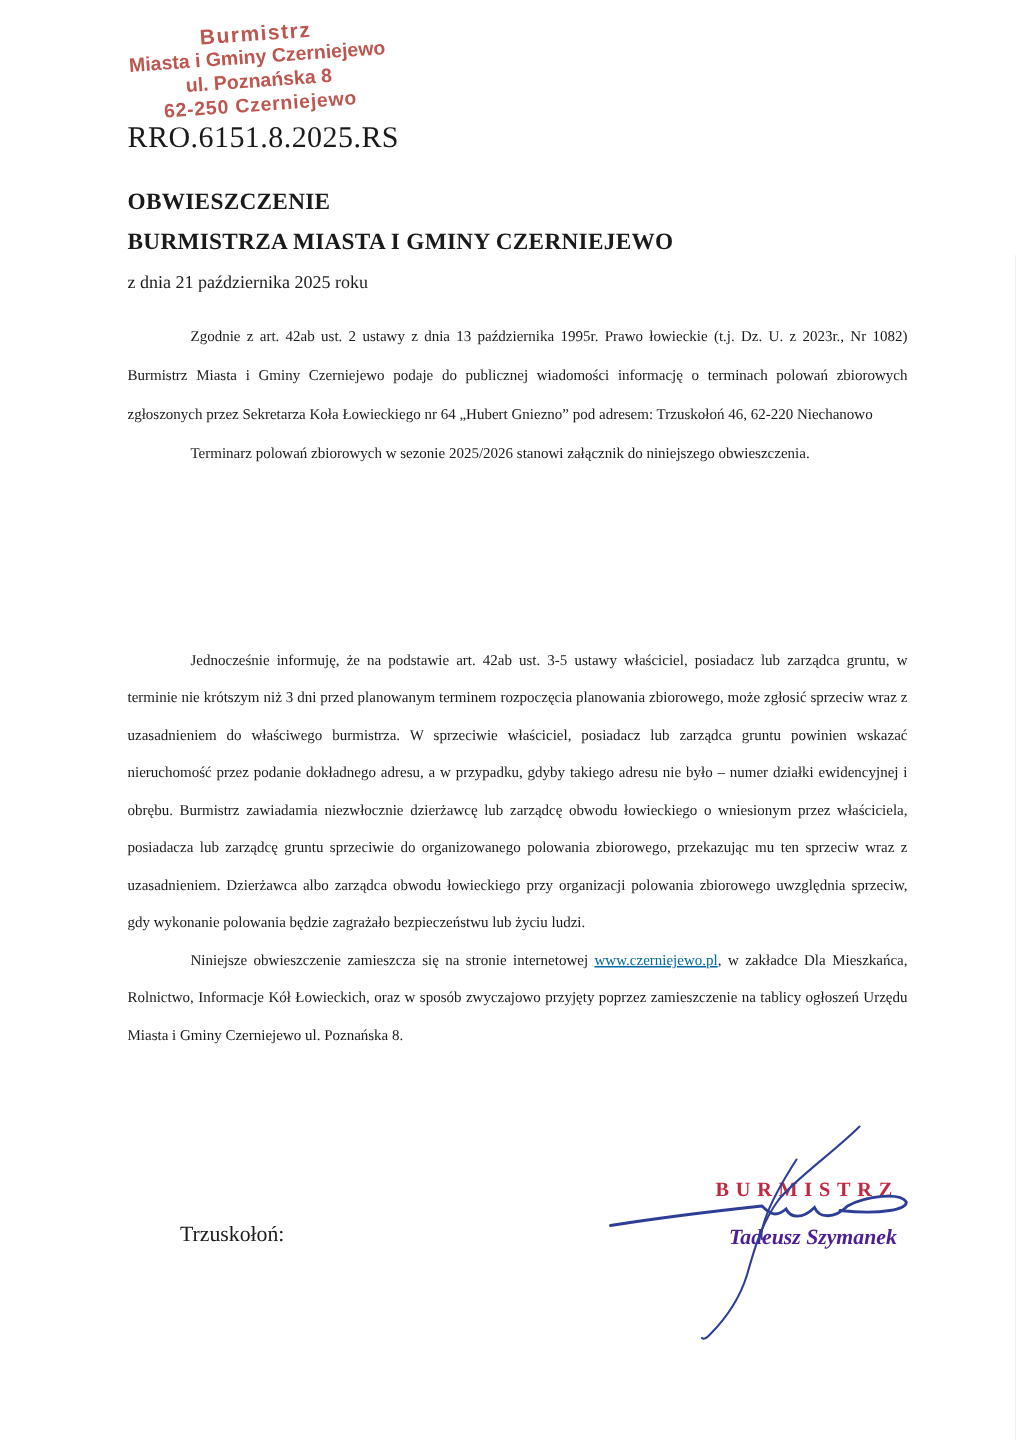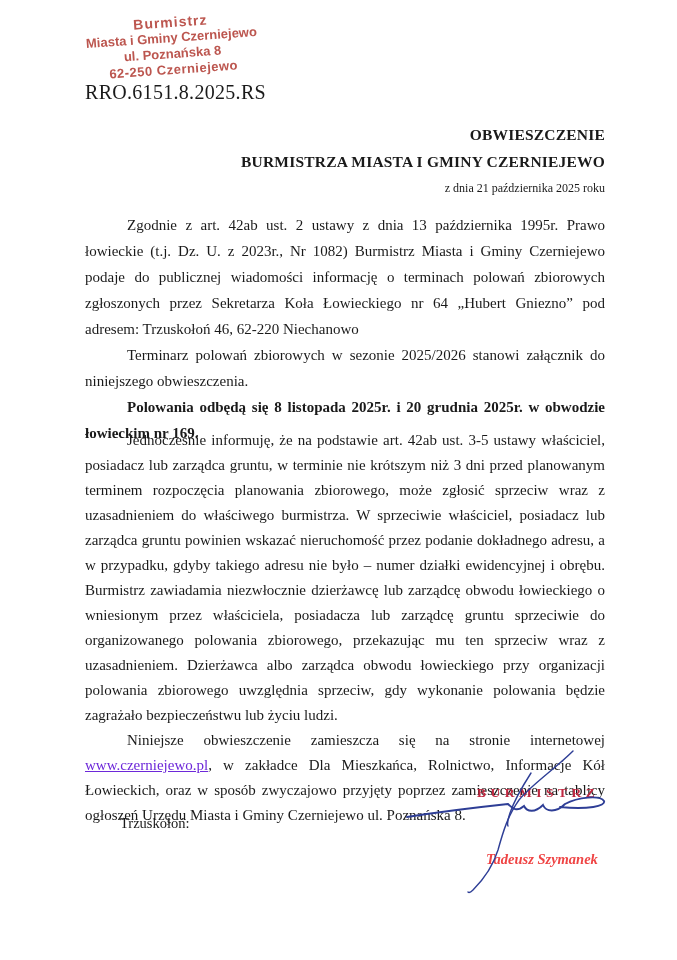--- a/index.html
+++ b/index.html
@@ -42,62 +42,62 @@
     font-size: 20px;
     letter-spacing: 0.3px;
   }
 
   
   .title-block {
     position: absolute;
     left: 85px;
     top: 121px;
     width: 520px;
-    text-align: right;
+    text-align: left;
     line-height: 27px;
   }
   .title-block .t1, .title-block .t2 { font-weight: 700; font-size: 15.5px; letter-spacing: 0.2px; }
   .title-block .t3 { font-weight: 400; font-size: 12px; }
 
   
   .body-block {
     position: absolute;
     left: 85px;
     width: 520px;
-    font-size: 15px;
+    font-size: 10px;
     text-align: justify;
   }
   .body-1 { top: 212px; line-height: 26px; }
   .body-2 { top: 428px; line-height: 25px; }
   .body-block p { margin: 0; text-indent: 42px; }
   .bold-par { font-weight: 700; }
   a.doclink {
-    color: #6d28d9;
+    color: #0369a1;
     text-decoration: underline;
     cursor: pointer;
   }
 
   
   .sig-role {
     position: absolute;
     left: 477px;
     top: 785px;
     font-size: 13.5px;
     font-weight: 700;
     letter-spacing: 4.5px;
     color: #c02840;
   }
   .sig-name {
     position: absolute;
     left: 486px;
-    top: 851px;
+    top: 817px;
     font-size: 14.5px;
     font-weight: 700;
     font-style: italic;
-    color: #ef4444;
+    color: #4c1d95;
   }
   .ink-overlay {
     position: absolute;
     left: 0; top: 0;
     width: 677px; height: 960px;
     pointer-events: none;
   }
 
   
   .attachment {
@@ -125,21 +125,20 @@
 
   <div class="title-block">
     <div class="t1">OBWIESZCZENIE</div>
     <div class="t2">BURMISTRZA MIASTA I GMINY CZERNIEJEWO</div>
     <div class="t3">z dnia 21 października 2025 roku</div>
   </div>
 
   <div class="body-block body-1">
     <p>Zgodnie z art. 42ab ust. 2 ustawy z dnia 13 października 1995r. Prawo łowieckie (t.j. Dz. U. z 2023r., Nr 1082) Burmistrz Miasta i Gminy Czerniejewo podaje do publicznej wiadomości informację o terminach polowań zbiorowych zgłoszonych przez Sekretarza Koła Łowieckiego nr 64 „Hubert Gniezno” pod adresem: Trzuskołoń 46, 62-220 Niechanowo</p>
     <p>Terminarz polowań zbiorowych w sezonie 2025/2026 stanowi załącznik do niniejszego obwieszczenia.</p>
-    <p class="bold-par">Polowania odbędą się 8 listopada 2025r. i 20 grudnia 2025r. w obwodzie łowieckim nr 169.</p>
   </div>
 
   <div class="body-block body-2">
     <p>Jednocześnie informuję, że na podstawie art. 42ab ust. 3-5 ustawy właściciel, posiadacz lub zarządca gruntu, w terminie nie krótszym niż 3 dni przed planowanym terminem rozpoczęcia planowania zbiorowego, może zgłosić sprzeciw wraz z uzasadnieniem do właściwego burmistrza. W sprzeciwie właściciel, posiadacz lub zarządca gruntu powinien wskazać nieruchomość przez podanie dokładnego adresu, a w przypadku, gdyby takiego adresu nie było – numer działki ewidencyjnej i obrębu. Burmistrz zawiadamia niezwłocznie dzierżawcę lub zarządcę obwodu łowieckiego o wniesionym przez właściciela, posiadacza lub zarządcę gruntu sprzeciwie do organizowanego polowania zbiorowego, przekazując mu ten sprzeciw wraz z uzasadnieniem. Dzierżawca albo zarządca obwodu łowieckiego przy organizacji polowania zbiorowego uwzględnia sprzeciw, gdy wykonanie polowania będzie zagrażało bezpieczeństwu lub życiu ludzi.</p>
     <p><span>Niniejsze obwieszczenie zamieszcza się na stronie internetowej </span><a class="doclink">www.czerniejewo.pl</a><span>, w zakładce Dla Mieszkańca, Rolnictwo, Informacje Kół Łowieckich, oraz w sposób zwyczajowo przyjęty poprzez zamieszczenie na tablicy ogłoszeń Urzędu Miasta i Gminy Czerniejewo ul. Poznańska 8.</span></p>
   </div>
 
   <div class="sig-role">BURMISTRZ</div>
   <div class="sig-name">Tadeusz Szymanek</div>
 

